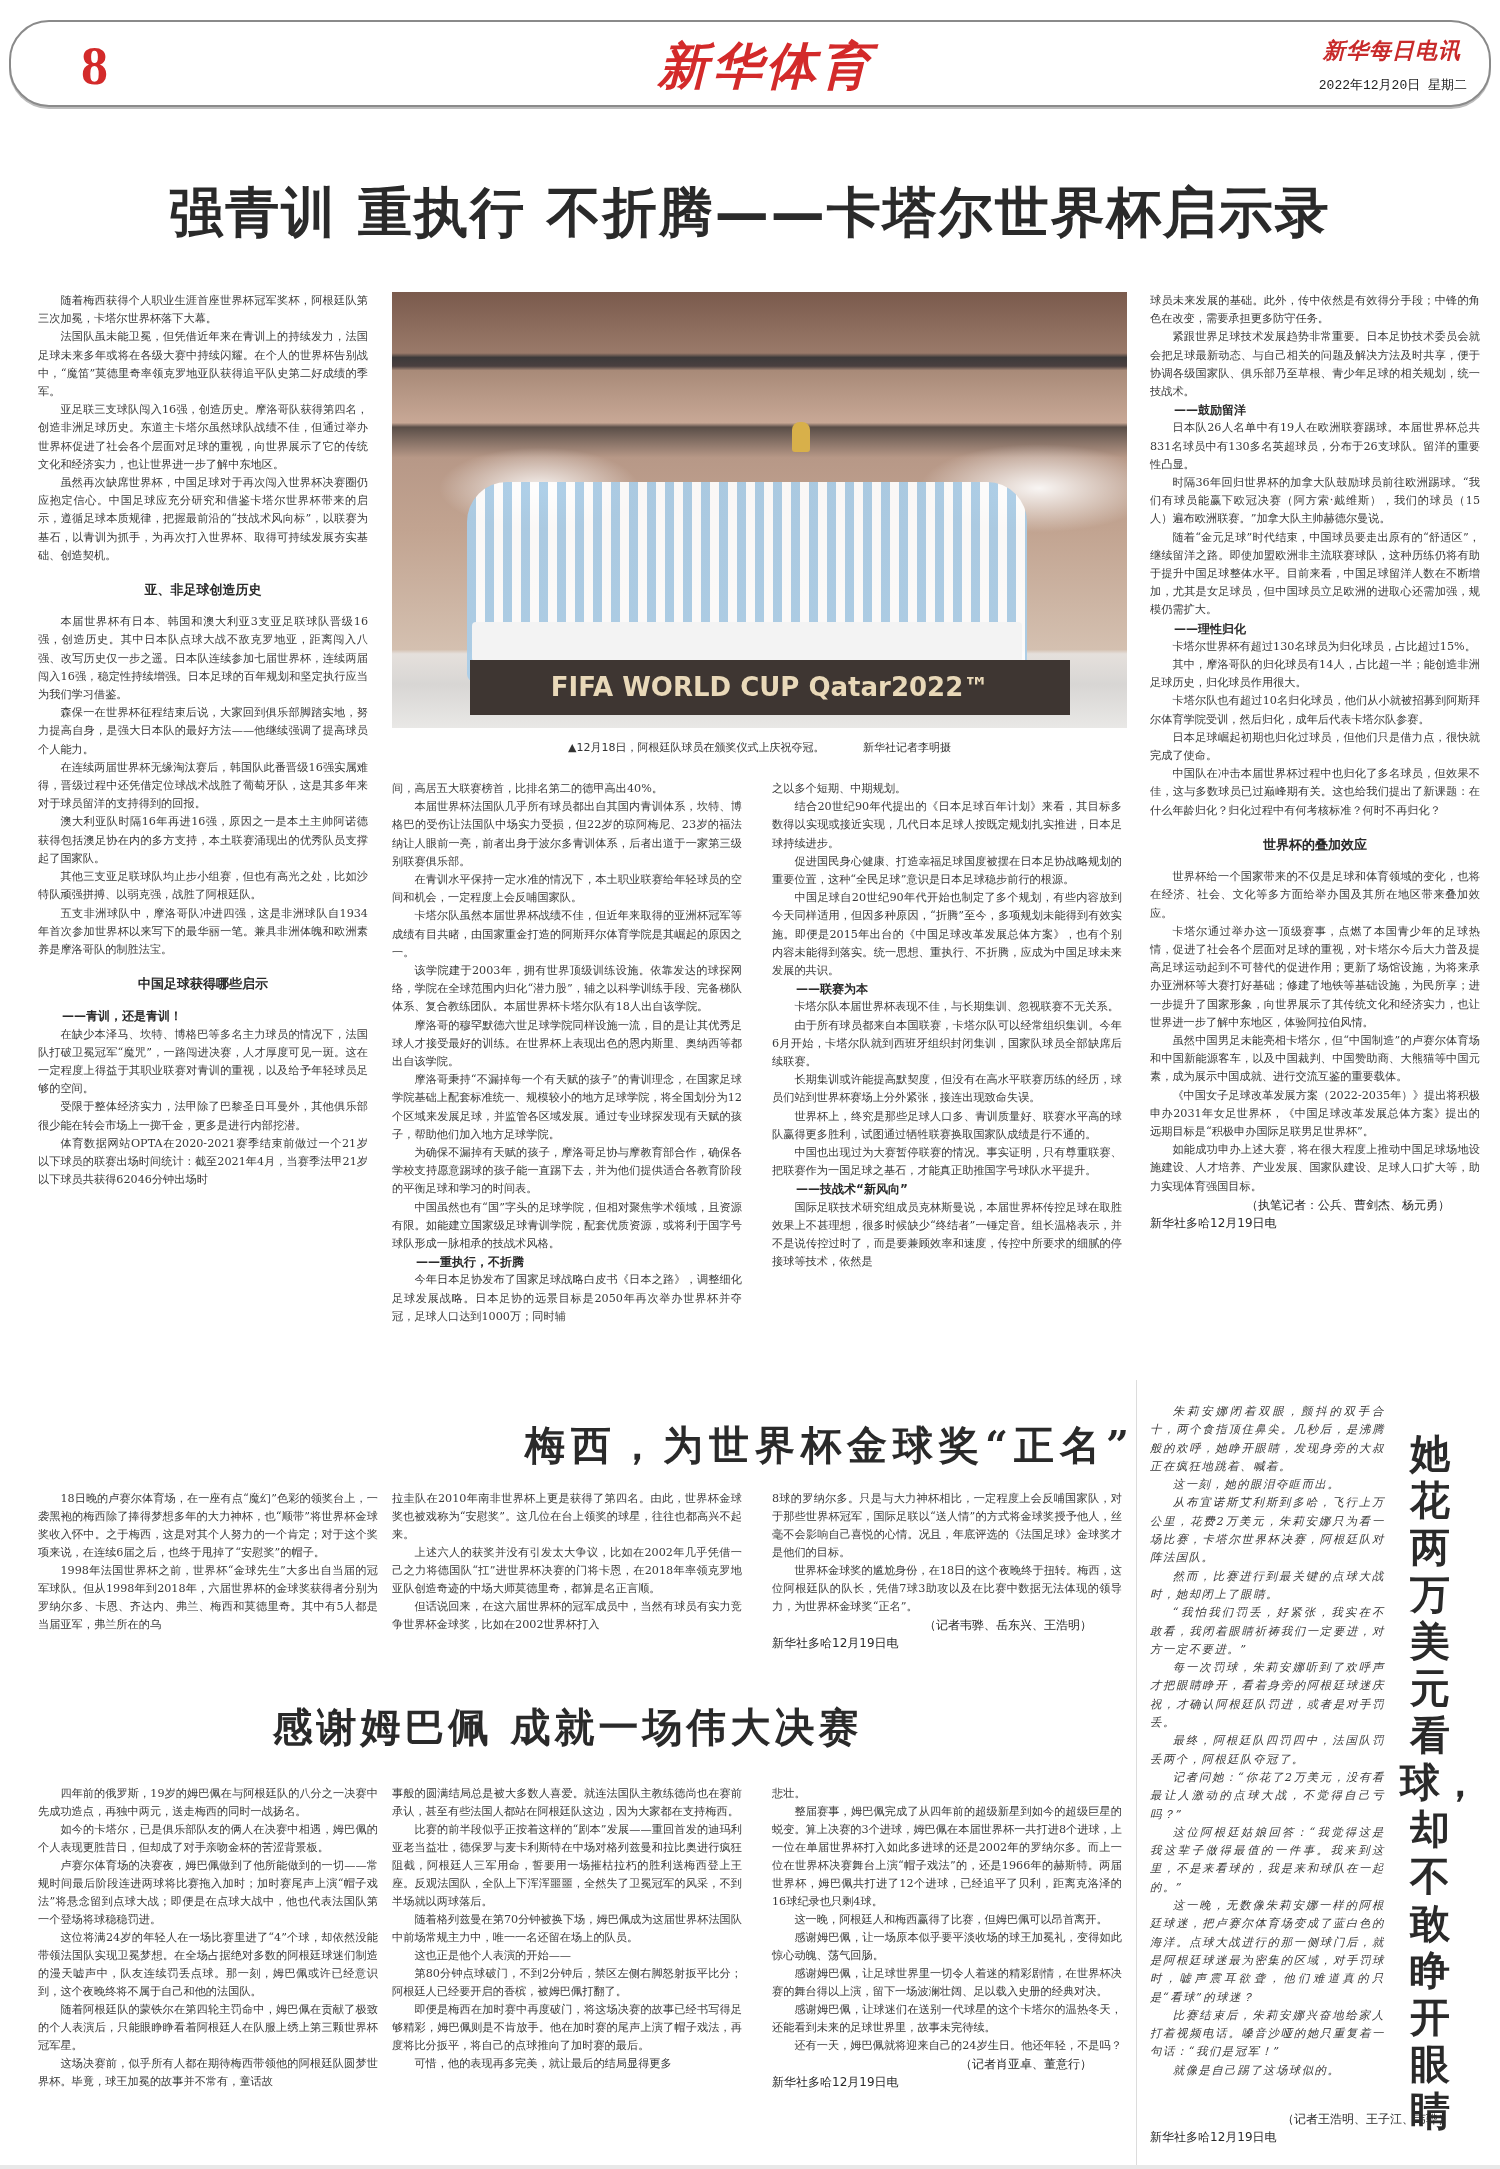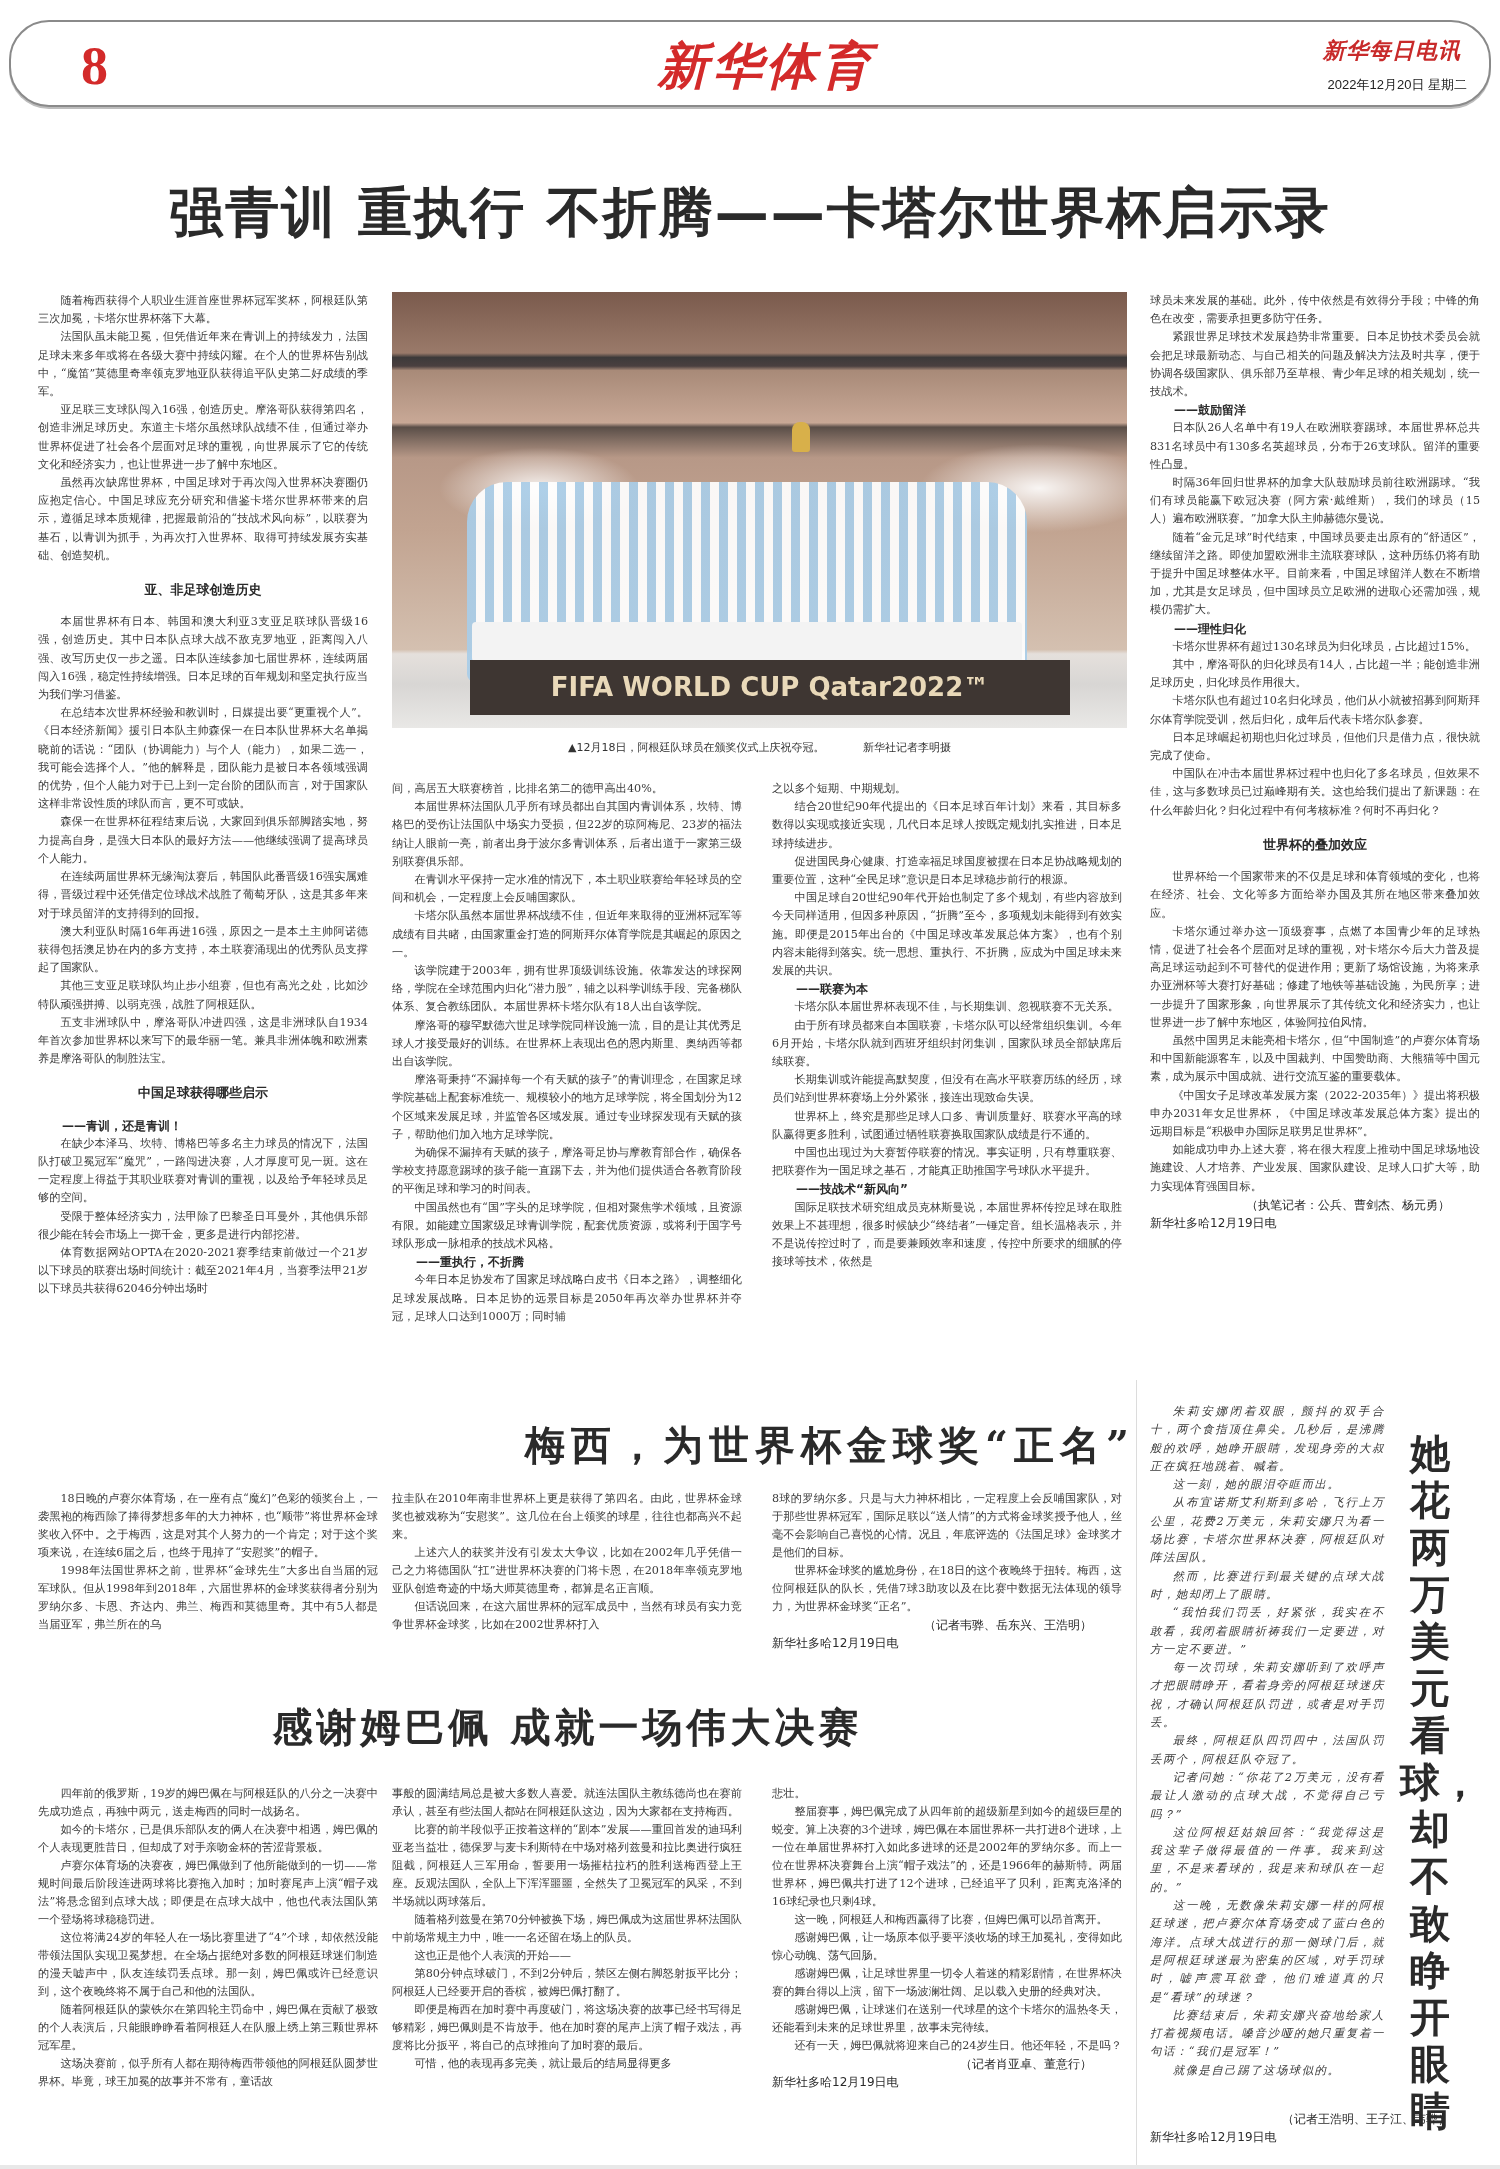--- a/index.html
+++ b/index.html
@@ -23,21 +23,21 @@
     font-family: "DejaVu Serif", serif; font-weight: bold; font-style: italic;
     font-size: 50px; color: #d32a2a; letter-spacing: 4px; line-height: 60px;
   }
   .paper-name {
     position: absolute; right: 28px; top: 14px;
     font-family: "DejaVu Serif", serif; font-weight: bold; font-style: italic;
     font-size: 22px; color: #c82a2a; letter-spacing: 1px;
   }
   .paper-date {
     position: absolute; right: 22px; top: 54px;
-    font-family: Liberation Sans, sans-serif; font-size: 13px; color: #222;
+    font-family: Liberation Mono, monospace; font-size: 13px; color: #222;
   }
 
   
   .headline-main {
     position: absolute; left: 0; top: 178px; width: 1500px; text-align: center;
     font-family: "DejaVu Sans", sans-serif; font-weight: bold;
     font-size: 54px; color: #2a2a2a; letter-spacing: 2px; line-height: 70px;
   }
 
   
@@ -117,21 +117,20 @@
 
 <h1 class="headline-main">强青训 重执行 不折腾——卡塔尔世界杯启示录</h1>
 
 <div class="col" style="left:38px; top:292px; width:330px;">
   <p>随着梅西获得个人职业生涯首座世界杯冠军奖杯，阿根廷队第三次加冕，卡塔尔世界杯落下大幕。</p>
   <p>法国队虽未能卫冕，但凭借近年来在青训上的持续发力，法国足球未来多年或将在各级大赛中持续闪耀。在个人的世界杯告别战中，“魔笛”莫德里奇率领克罗地亚队获得追平队史第二好成绩的季军。</p>
   <p>亚足联三支球队闯入16强，创造历史。摩洛哥队获得第四名，创造非洲足球历史。东道主卡塔尔虽然球队战绩不佳，但通过举办世界杯促进了社会各个层面对足球的重视，向世界展示了它的传统文化和经济实力，也让世界进一步了解中东地区。</p>
   <p>虽然再次缺席世界杯，中国足球对于再次闯入世界杯决赛圈仍应抱定信心。中国足球应充分研究和借鉴卡塔尔世界杯带来的启示，遵循足球本质规律，把握最前沿的“技战术风向标”，以联赛为基石，以青训为抓手，为再次打入世界杯、取得可持续发展夯实基础、创造契机。</p>
   <div class="sec">亚、非足球创造历史</div>
   <p>本届世界杯有日本、韩国和澳大利亚3支亚足联球队晋级16强，创造历史。其中日本队点球大战不敌克罗地亚，距离闯入八强、改写历史仅一步之遥。日本队连续参加七届世界杯，连续两届闯入16强，稳定性持续增强。日本足球的百年规划和坚定执行应当为我们学习借鉴。</p>
-  <p>在总结本次世界杯经验和教训时，日媒提出要“更重视个人”。《日本经济新闻》援引日本队主帅森保一在日本队世界杯大名单揭晓前的话说：“团队（协调能力）与个人（能力），如果二选一，我可能会选择个人。”他的解释是，团队能力是被日本各领域强调的优势，但个人能力对于已上到一定台阶的团队而言，对于国家队这样非常设性质的球队而言，更不可或缺。</p>
   <p>森保一在世界杯征程结束后说，大家回到俱乐部脚踏实地，努力提高自身，是强大日本队的最好方法——他继续强调了提高球员个人能力。</p>
   <p>在连续两届世界杯无缘淘汰赛后，韩国队此番晋级16强实属难得，晋级过程中还凭借定位球战术战胜了葡萄牙队，这是其多年来对于球员留洋的支持得到的回报。</p>
   <p>澳大利亚队时隔16年再进16强，原因之一是本土主帅阿诺德获得包括澳足协在内的多方支持，本土联赛涌现出的优秀队员支撑起了国家队。</p>
   <p>其他三支亚足联球队均止步小组赛，但也有高光之处，比如沙特队顽强拼搏、以弱克强，战胜了阿根廷队。</p>
   <p>五支非洲球队中，摩洛哥队冲进四强，这是非洲球队自1934年首次参加世界杯以来写下的最华丽一笔。兼具非洲体魄和欧洲素养是摩洛哥队的制胜法宝。</p>
   <div class="sec">中国足球获得哪些启示</div>
   <div class="sub">——青训，还是青训！</div>
   <p>在缺少本泽马、坎特、博格巴等多名主力球员的情况下，法国队打破卫冕冠军“魔咒”，一路闯进决赛，人才厚度可见一斑。这在一定程度上得益于其职业联赛对青训的重视，以及给予年轻球员足够的空间。</p>
   <p>受限于整体经济实力，法甲除了巴黎圣日耳曼外，其他俱乐部很少能在转会市场上一掷千金，更多是进行内部挖潜。</p>
   <p>体育数据网站OPTA在2020-2021赛季结束前做过一个21岁以下球员的联赛出场时间统计：截至2021年4月，当赛季法甲21岁以下球员共获得62046分钟出场时</p>

